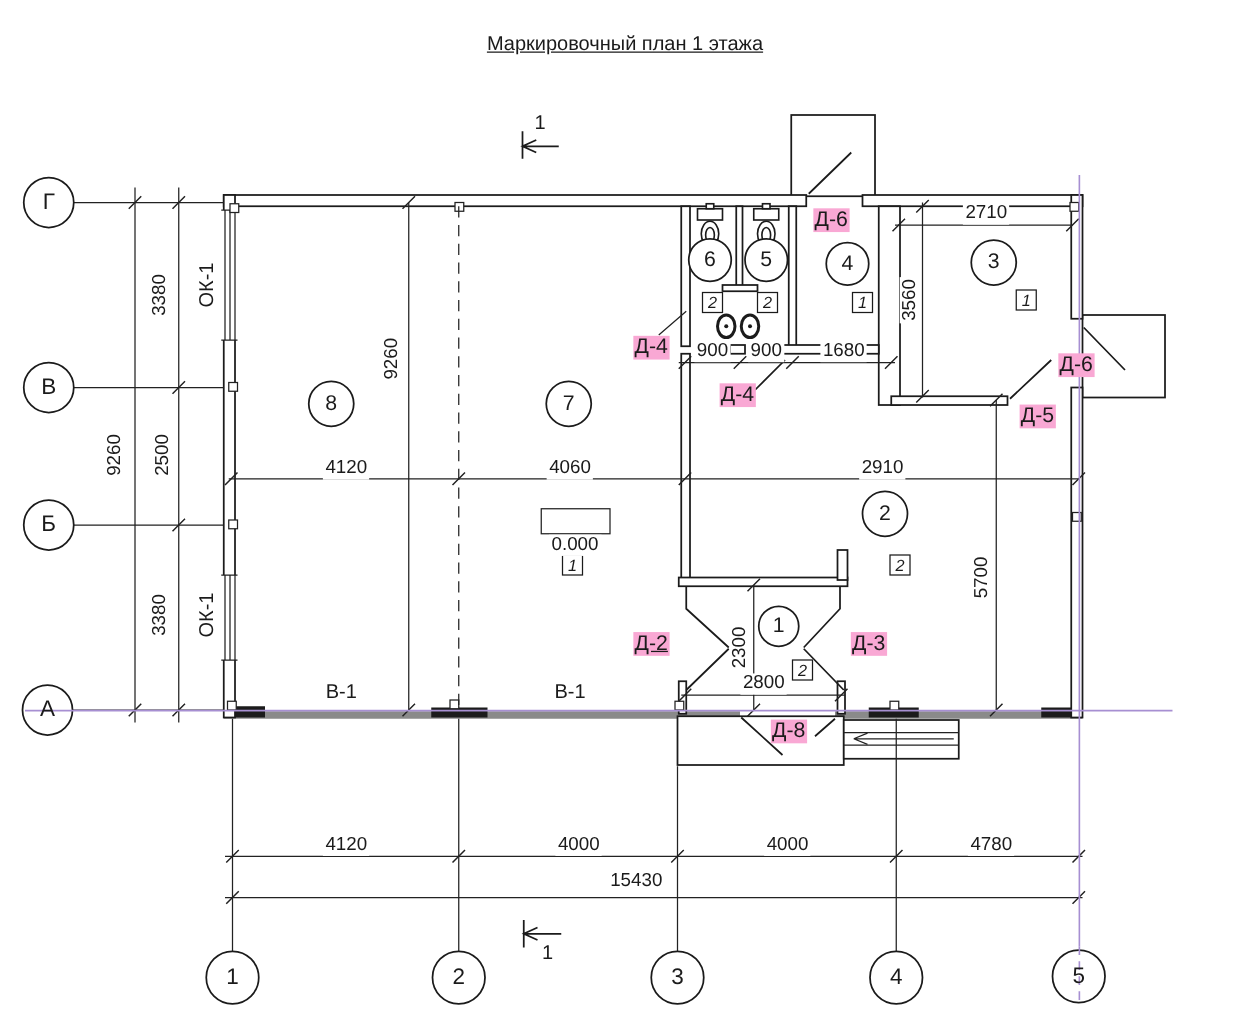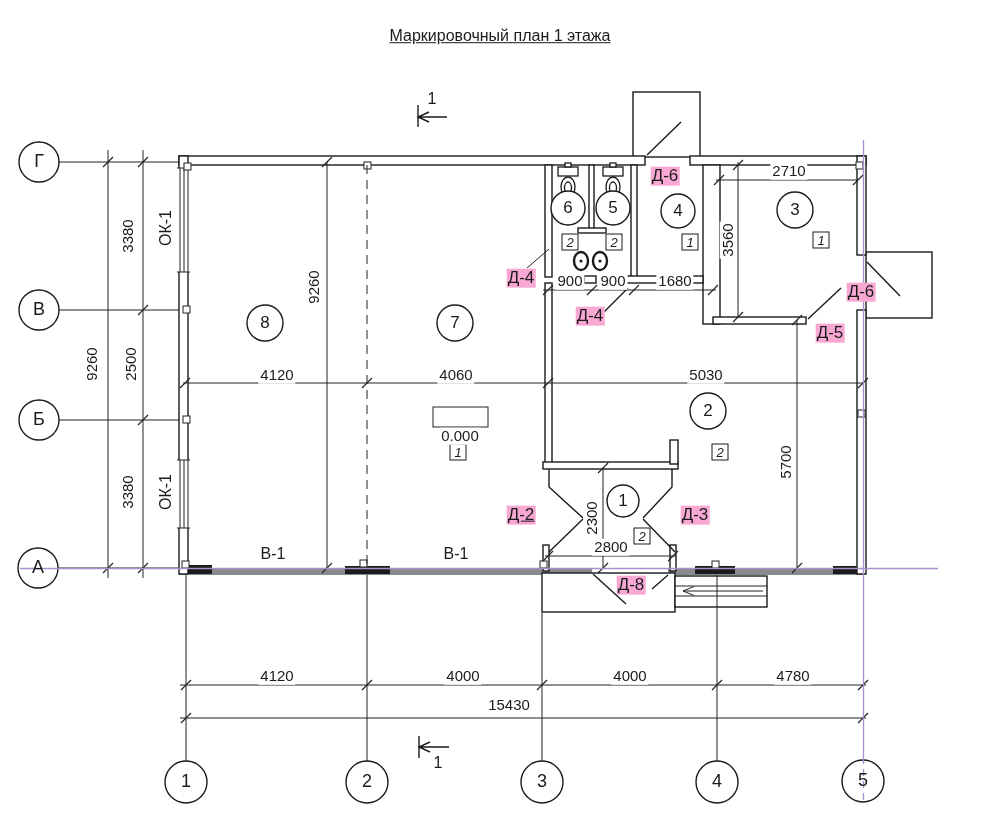--- a/index.html
+++ b/index.html
@@ -199,21 +199,21 @@
       <div class="lab axis" style="left: 542px; top: 782px;">3</div>
       <div class="lab axis" style="left: 717px; top: 782px;">4</div>
       <div class="lab axis" style="left: 863px; top: 781px;">5</div>
       <div class="lab dim rot" style="left: 128px; top: 236px;">3380</div>
       <div class="lab dim rot" style="left: 131px; top: 364px;">2500</div>
       <div class="lab dim rot" style="left: 128px; top: 492px;">3380</div>
       <div class="lab dim rot" style="left: 92px; top: 364px;">9260</div>
       <div class="lab dim rot" style="left: 314px; top: 287px;">9260</div>
       <div class="lab dim" style="left: 277px; top: 375px;">4120</div>
       <div class="lab dim" style="left: 456px; top: 375px;">4060</div>
-      <div class="lab dim" style="left: 706px; top: 375px;">5030</div>
+      <div class="lab dim" style="left: 706px; top: 375px;">2910</div>
       <div class="lab dim" style="left: 570px; top: 281px;">900</div>
       <div class="lab dim" style="left: 613px; top: 281px;">900</div>
       <div class="lab dim" style="left: 675px; top: 281px;">1680</div>
       <div class="lab dim" style="left: 789px; top: 171px;">2710</div>
       <div class="lab dim rot" style="left: 728px; top: 240px;">3560</div>
       <div class="lab dim rot" style="left: 786px; top: 462px;">5700</div>
       <div class="lab dim rot" style="left: 592px; top: 518px;">2300</div>
       <div class="lab dim" style="left: 611px; top: 547px;">2800</div>
       <div class="lab dim" style="left: 277px; top: 676px;">4120</div>
       <div class="lab dim" style="left: 463px; top: 676px;">4000</div>

